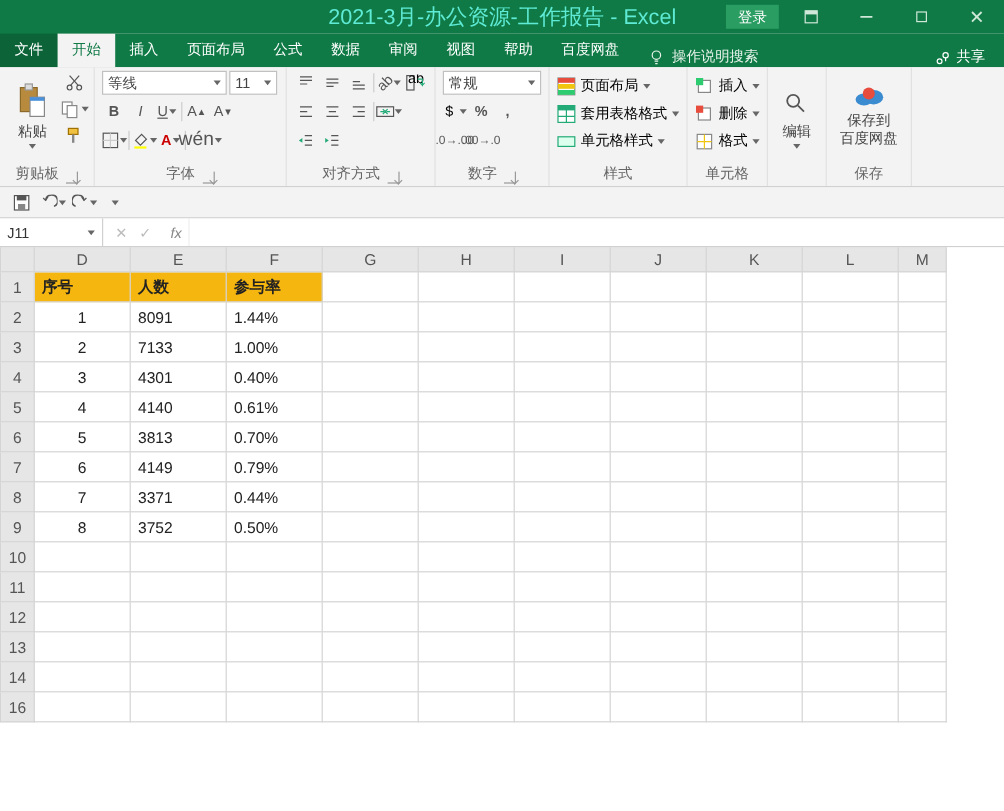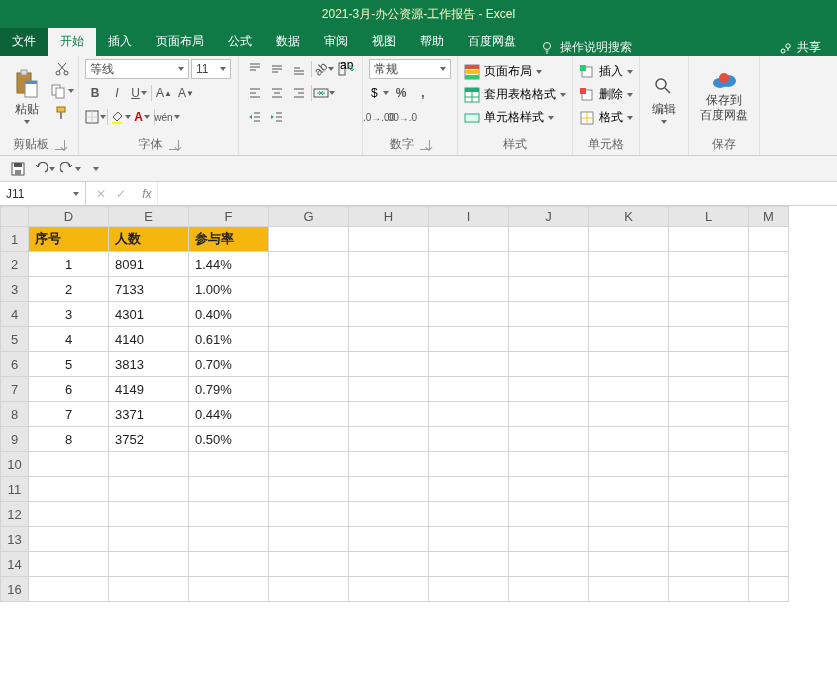--- a/index.html
+++ b/index.html
@@ -1,33 +1,33 @@
 <!DOCTYPE html>
 <html><head>
 <meta charset="utf-8">
 <style>
 *{box-sizing:border-box;margin:0;padding:0;font-family:"Microsoft YaHei",Arial,sans-serif;font-size:12px;user-select:none}
 body{background:#e6e6e6;width:837px;height:676px;overflow:hidden;display:flex;flex-direction:column}
 .titlebar{background:#0f7a46;height:28px;display:flex;align-items:center;color:#cfe8d9;position:relative}
-.title-text{position:absolute;left:50%;transform:translateX(-50%);font-size:12px;color:#fef9c3}
+.title-text{position:absolute;left:50%;transform:translateX(-50%);font-size:18px;color:#5eead4}
 .title-right{margin-left:auto;display:flex;align-items:center;height:100%}
 .login-btn{background:#2a9d62;color:#fff;padding:2px 10px;margin-right:4px;height:20px;line-height:16px}
 .win-btn{width:46px;height:28px;display:flex;align-items:center;justify-content:center;color:#cfe8d9}
 .win-btn svg{width:12px;height:12px}
 .menubar{background:#0f7a46;height:28px;display:flex;align-items:flex-end;color:#fff}
 .menu-tab{padding:6px 12px;cursor:pointer;color:#fff}
 .menu-tab.file{background:#0c6338}
 .menu-tab.active{background:#f3f3f3;color:#0f7a46}
 .menu-right{margin-left:auto;display:flex;align-items:center;padding-right:8px}
 .tell-me{display:flex;align-items:center;gap:6px;color:#e8f3ec;padding:0 12px}
 .share{display:flex;align-items:center;gap:4px;padding:0 8px}
 .ribbon{background:#f3f3f3;border-bottom:1px solid #d0d0d0;display:flex;height:100px}
 .rgroup{display:flex;flex-direction:column;border-right:1px solid #e1e1e1;padding:3px 6px 0}
 .rgroup-body{flex:1;display:flex;gap:4px}
-.rgroup-label{text-align:center;font-size:11px;color:#666;padding:2px 0;display:flex;align-items:center;justify-content:center;gap:4px}
+.rgroup-label{text-align:center;font-size:11px;color:#666;padding:2px 0;display:flex;align-items:flex-end;justify-content:center;gap:4px}
 .dlaunch{width:10px;height:10px;border:1px solid #999;border-top:none;border-left:none;margin-left:2px;position:relative}
 .dlaunch::after{content:"";position:absolute;right:-1px;bottom:-1px;width:4px;height:4px;border-right:1px solid #999;border-bottom:1px solid #999;transform:rotate(45deg) translate(1px,-1px)}
 .vstack{display:flex;flex-direction:column;gap:2px}
 .hstack{display:flex;align-items:center;gap:2px}
 .big-btn{display:flex;flex-direction:column;align-items:center;justify-content:center;width:42px;gap:2px;color:#444}
 .small-btn{width:20px;height:20px;display:flex;align-items:center;justify-content:center;color:#555}
 .combo{border:1px solid #c0c0c0;background:#fff;height:20px;display:flex;align-items:center;padding:0 4px;justify-content:space-between;color:#444}
 .combo .caret{margin-left:4px}
 .caret{width:0;height:0;border-left:3px solid transparent;border-right:3px solid transparent;border-top:4px solid #666}
 .ico{display:inline-flex}
@@ -46,20 +46,45 @@
 .hdr-cell{background:#f5b60f!important;font-weight:bold;text-align:left}
 .c-center{text-align:center}
 .c-left{text-align:left}
 svg{display:block}
 </style>
 </head>
 <body>
 
 <div class="titlebar">
   <div class="title-text">2021-3月-办公资源-工作报告  -  Excel</div>
+  <div class="title-right">
+    <div class="login-btn">登录</div>
+    <div class="win-btn">
+        <svg viewBox="0 0 12 12">
+          <rect x="1" y="1" width="10" height="10" fill="none" stroke="#cfe8d9"></rect>
+          <rect x="1" y="1" width="10" height="3" fill="#cfe8d9"></rect>
+        </svg>
+      </div>
+    <div class="win-btn">
+        <svg viewBox="0 0 12 12">
+          <line x1="1" y1="6" x2="11" y2="6" stroke="#cfe8d9" stroke-width="1.5"></line>
+        </svg>
+      </div>
+    <div class="win-btn">
+        <svg viewBox="0 0 12 12">
+          <rect x="2" y="2" width="8" height="8" fill="none" stroke="#cfe8d9"></rect>
+        </svg>
+      </div>
+    <div class="win-btn">
+        <svg viewBox="0 0 12 12">
+          <line x1="2" y1="2" x2="10" y2="10" stroke="#cfe8d9" stroke-width="1.5"></line>
+          <line x1="10" y1="2" x2="2" y2="10" stroke="#cfe8d9" stroke-width="1.5"></line>
+        </svg>
+      </div>
+  </div>
 </div>
 
 <div class="menubar">
   <div class="menu-tab file">文件</div>
   <div class="menu-tab active">开始</div>
   <div class="menu-tab">插入</div>
   <div class="menu-tab">页面布局</div>
   <div class="menu-tab">公式</div>
   <div class="menu-tab">数据</div>
   <div class="menu-tab">审阅</div>
@@ -190,21 +215,21 @@
             </span>
             <span class="caret" style="margin-left:1px"></span>
           </div>
         <div class="small-btn">
             <span style="color:#c00;font-weight:bold">A</span>
             <span class="caret" style="margin-left:1px"></span>
             <div style="position:absolute"></div>
           </div>
         <div style="width:1px;height:16px;background:#ccc"></div>
         <div class="small-btn">
-            <span style="font-size:10px">wén</span>
+            <span style="font-size:16px">wén</span>
             <span class="caret" style="margin-left:1px"></span>
           </div>
       </div>
     </div>
     <div class="rgroup-label">
         <span>字体</span>
         <span class="dlaunch"></span>
       </div>
   </div>
 
@@ -293,20 +318,24 @@
         <div class="small-btn">
             <svg width="14" height="14">
               <line x1="6" y1="3" x2="12" y2="3" stroke="#555"></line>
               <line x1="6" y1="7" x2="12" y2="7" stroke="#555"></line>
               <line x1="6" y1="11" x2="12" y2="11" stroke="#555"></line>
               <path d="M1 5 L4 7 L1 9 Z" fill="#2a7"></path>
             </svg>
           </div>
       </div>
     </div>
+    <div class="rgroup-label">
+        <span>对齐方式</span>
+        <span class="dlaunch"></span>
+      </div>
   </div>
 
   <div class="rgroup">
     <div class="rgroup-body vstack" style="gap:4px">
       <div class="combo" style="width:82px">
           <span>常规</span>
           <span class="caret"></span>
         </div>
       <div class="hstack">
         <div class="small-btn">

